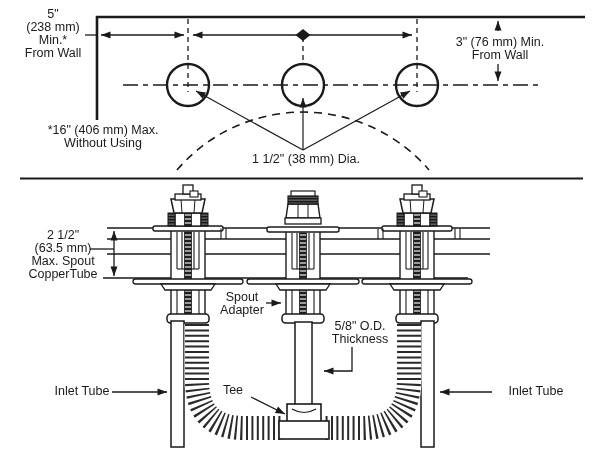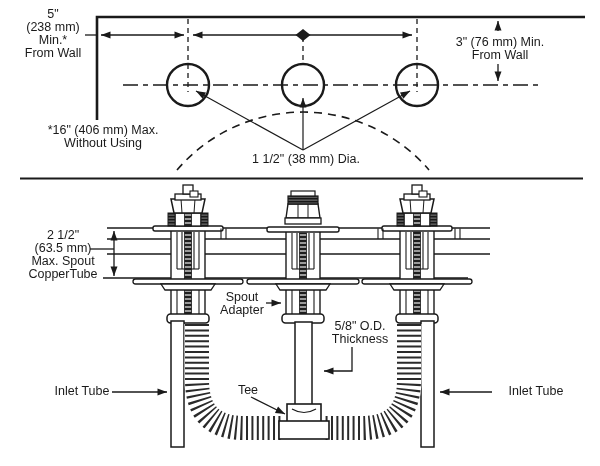--- a/index.html
+++ b/index.html
@@ -206,21 +206,21 @@
 <div class="lbl" style="left:242px;top:291px">
   <div>Spout</div>
   <div>Adapter</div>
 </div>
 
 <div class="lbl" style="left:360px;top:320px">
   <div>5/8" O.D.</div>
   <div>Thickness</div>
 </div>
 
-<div class="lbl" style="left:248px;top:384px">
+<div class="lbl" style="left:233px;top:384px">
   <div>Tee</div>
 </div>
 
 <div class="lbl" style="left:82px;top:385px">
   <div>Inlet Tube</div>
 </div>
 
 <div class="lbl" style="left:536px;top:385px">
   <div>Inlet Tube</div>
 </div>

